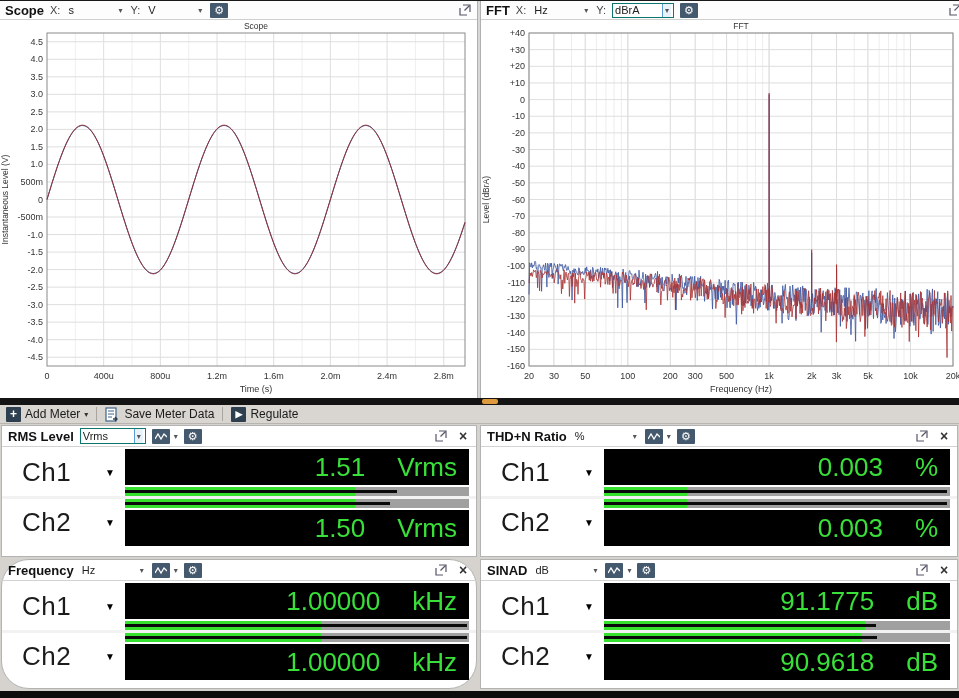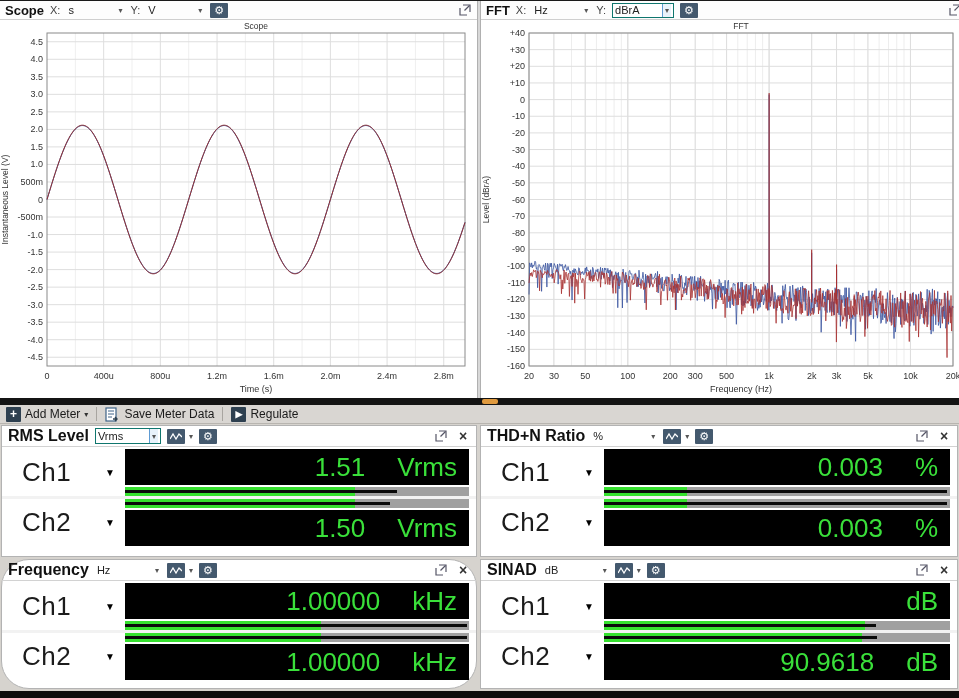--- a/index.html
+++ b/index.html
@@ -41,21 +41,21 @@
   
   #meters-area { position:absolute; top:423px; left:0; width:959px; height:275px; background:#d6d3ce; }
   .meter-panel { position:absolute; background:#fff; border:1px solid #b3b3b3; }
   #panel-rms   { left:1px;   top:1px;   width:476px; height:132px; }
   #panel-thdn  { left:480px; top:1px;   width:478px; height:132px; }
   #panel-freq  { left:1px;   top:135px; width:476px; height:130px;border-radius:28px; }
   #panel-sinad { left:480px; top:135px; width:478px; height:130px; }
   #bottom-bar { position:absolute; top:690px; left:0; width:959px; height:8px; background:#0d0d0d; }
 
   .meter-header { height:21px; display:flex; align-items:center; gap:6px; padding:0 6px; border-bottom:1px solid #d2d2d2; font-size:11px; }
-  .meter-title { font-weight:bold; font-size:16px; color:#111; }
+  .meter-title { font-weight:bold; font-size:13px; color:#111; }
   .meter-header .combo { width:66px; height:16px; }
   .meter-body { position:relative; padding-top:2px; }
   .ch-row { display:flex; }
   .ch-label { width:123px; display:flex; align-items:center; justify-content:space-between; padding:0 10px 0 20px; cursor:pointer; }
   .ch-name { font-size:26px; color:#1c1c1c; letter-spacing:0.5px; }
   .ch-dd { font-size:10px; color:#000; }
   .ch-main { flex:1; margin-right:7px; display:flex; flex-direction:column; }
   .ch-display { height:36px; background:#000; display:flex; align-items:center; justify-content:flex-end; padding-right:12px; }
   .ch-value { color:#3ae03a; font-size:26px; }
   .ch-unit { color:#3ae03a; font-size:26px; margin-left:32px; }
@@ -564,20 +564,21 @@
         </span>
       </div>
       <div class="meter-body">
         <div class="ch-row">
           <div class="ch-label">
             <span class="ch-name">Ch1</span>
             <span class="ch-dd">▼</span>
           </div>
           <div class="ch-main">
             <div class="ch-display">
+              <span class="ch-value">91.1775</span>
               <span class="ch-unit">dB</span>
             </div>
             <div class="bar-gap"></div>
             <div class="ch-bar">
                 <div class="bar-fill" style="width: 75.5%;"></div>
                 <div class="bar-peak" style="width: 78.5%;"></div>
               </div>
           </div>
         </div>
         <div class="ch-divider"></div>

